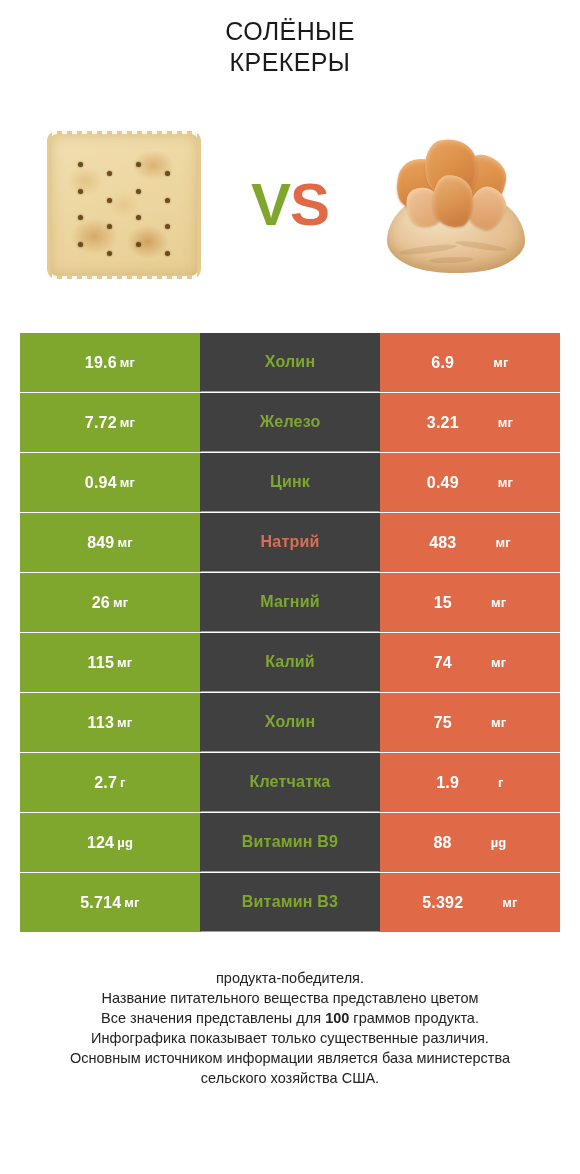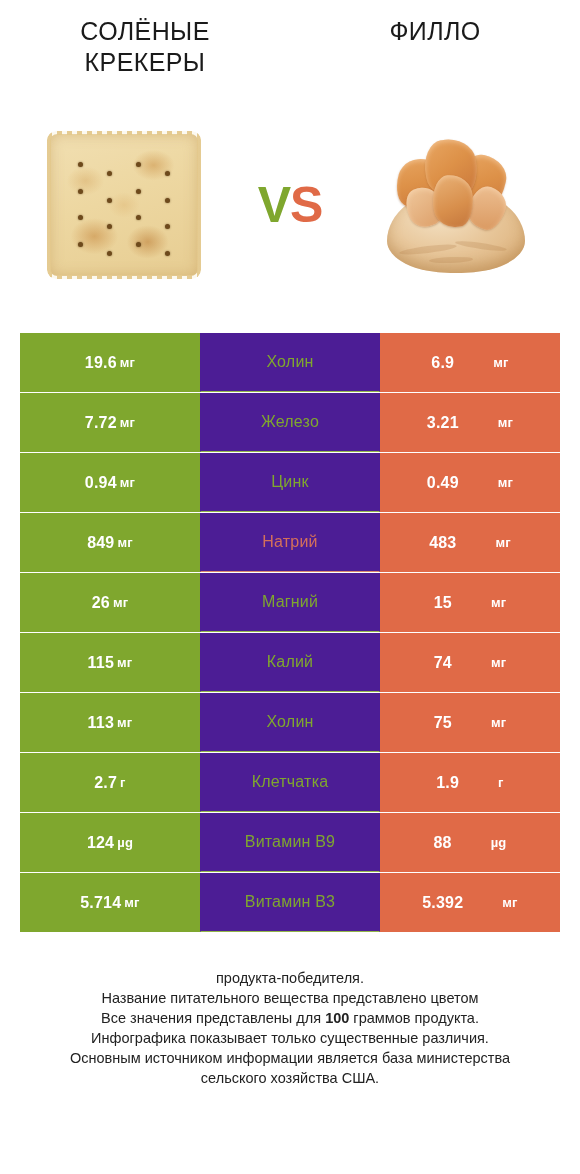--- a/index.html
+++ b/index.html
@@ -50,21 +50,21 @@
     justify-content:center;
     height:100%;
   }
   .vs-slot {
     flex:0 0 120px;
     display:flex;
     align-items:center;
     justify-content:center;
   }
   .vs {
-    font-size:50px;
+    font-size:60px;
     font-weight:700;
     letter-spacing:-1px;
     line-height:1;
     font-family:"Liberation Sans", sans-serif;
   }
   .vs .v { color:#7FA72E; }
   .vs .s { color:#E06A47; }
 
   
   .cracker {
@@ -172,23 +172,23 @@
     color:#ffffff;
   }
   .cell.right {
     flex:0 0 180px;
     background:#E06A47;
     color:#ffffff;
     gap:36px;
   }
   .cell.mid {
     flex:1 1 auto;
-    background:#4c1d95;
+    background:#404040;
     font-size:16px;
-    font-weight:400;
+    font-weight:700;
   }
   .mid-inner {
     width:100%; height:100%;
     display:flex; align-items:center; justify-content:center;
     border-left:1px solid transparent;
     border-right:1px solid transparent;
   }
   .row.win-left .cell.mid { color:#7FA72E; }
   .row.win-right .cell.mid { color:#D4705A; }
 
@@ -208,23 +208,20 @@
     color:#222222;
   }
   .footer b { font-weight:700; }
 </style>
 </head>
 <body>
 
 <div class="header">
   <div class="header-cell">
     <div class="product-title">СОЛЁНЫЕ КРЕКЕРЫ</div>
-  </div>
-  <div class="header-cell">
-    <div class="product-title">ФИЛЛО</div>
   </div>
 </div>
 
 <div class="products">
 
   <div class="product-slot">
     <div class="cracker">
       <div class="docks">
         <i></i>
           <i></i>

